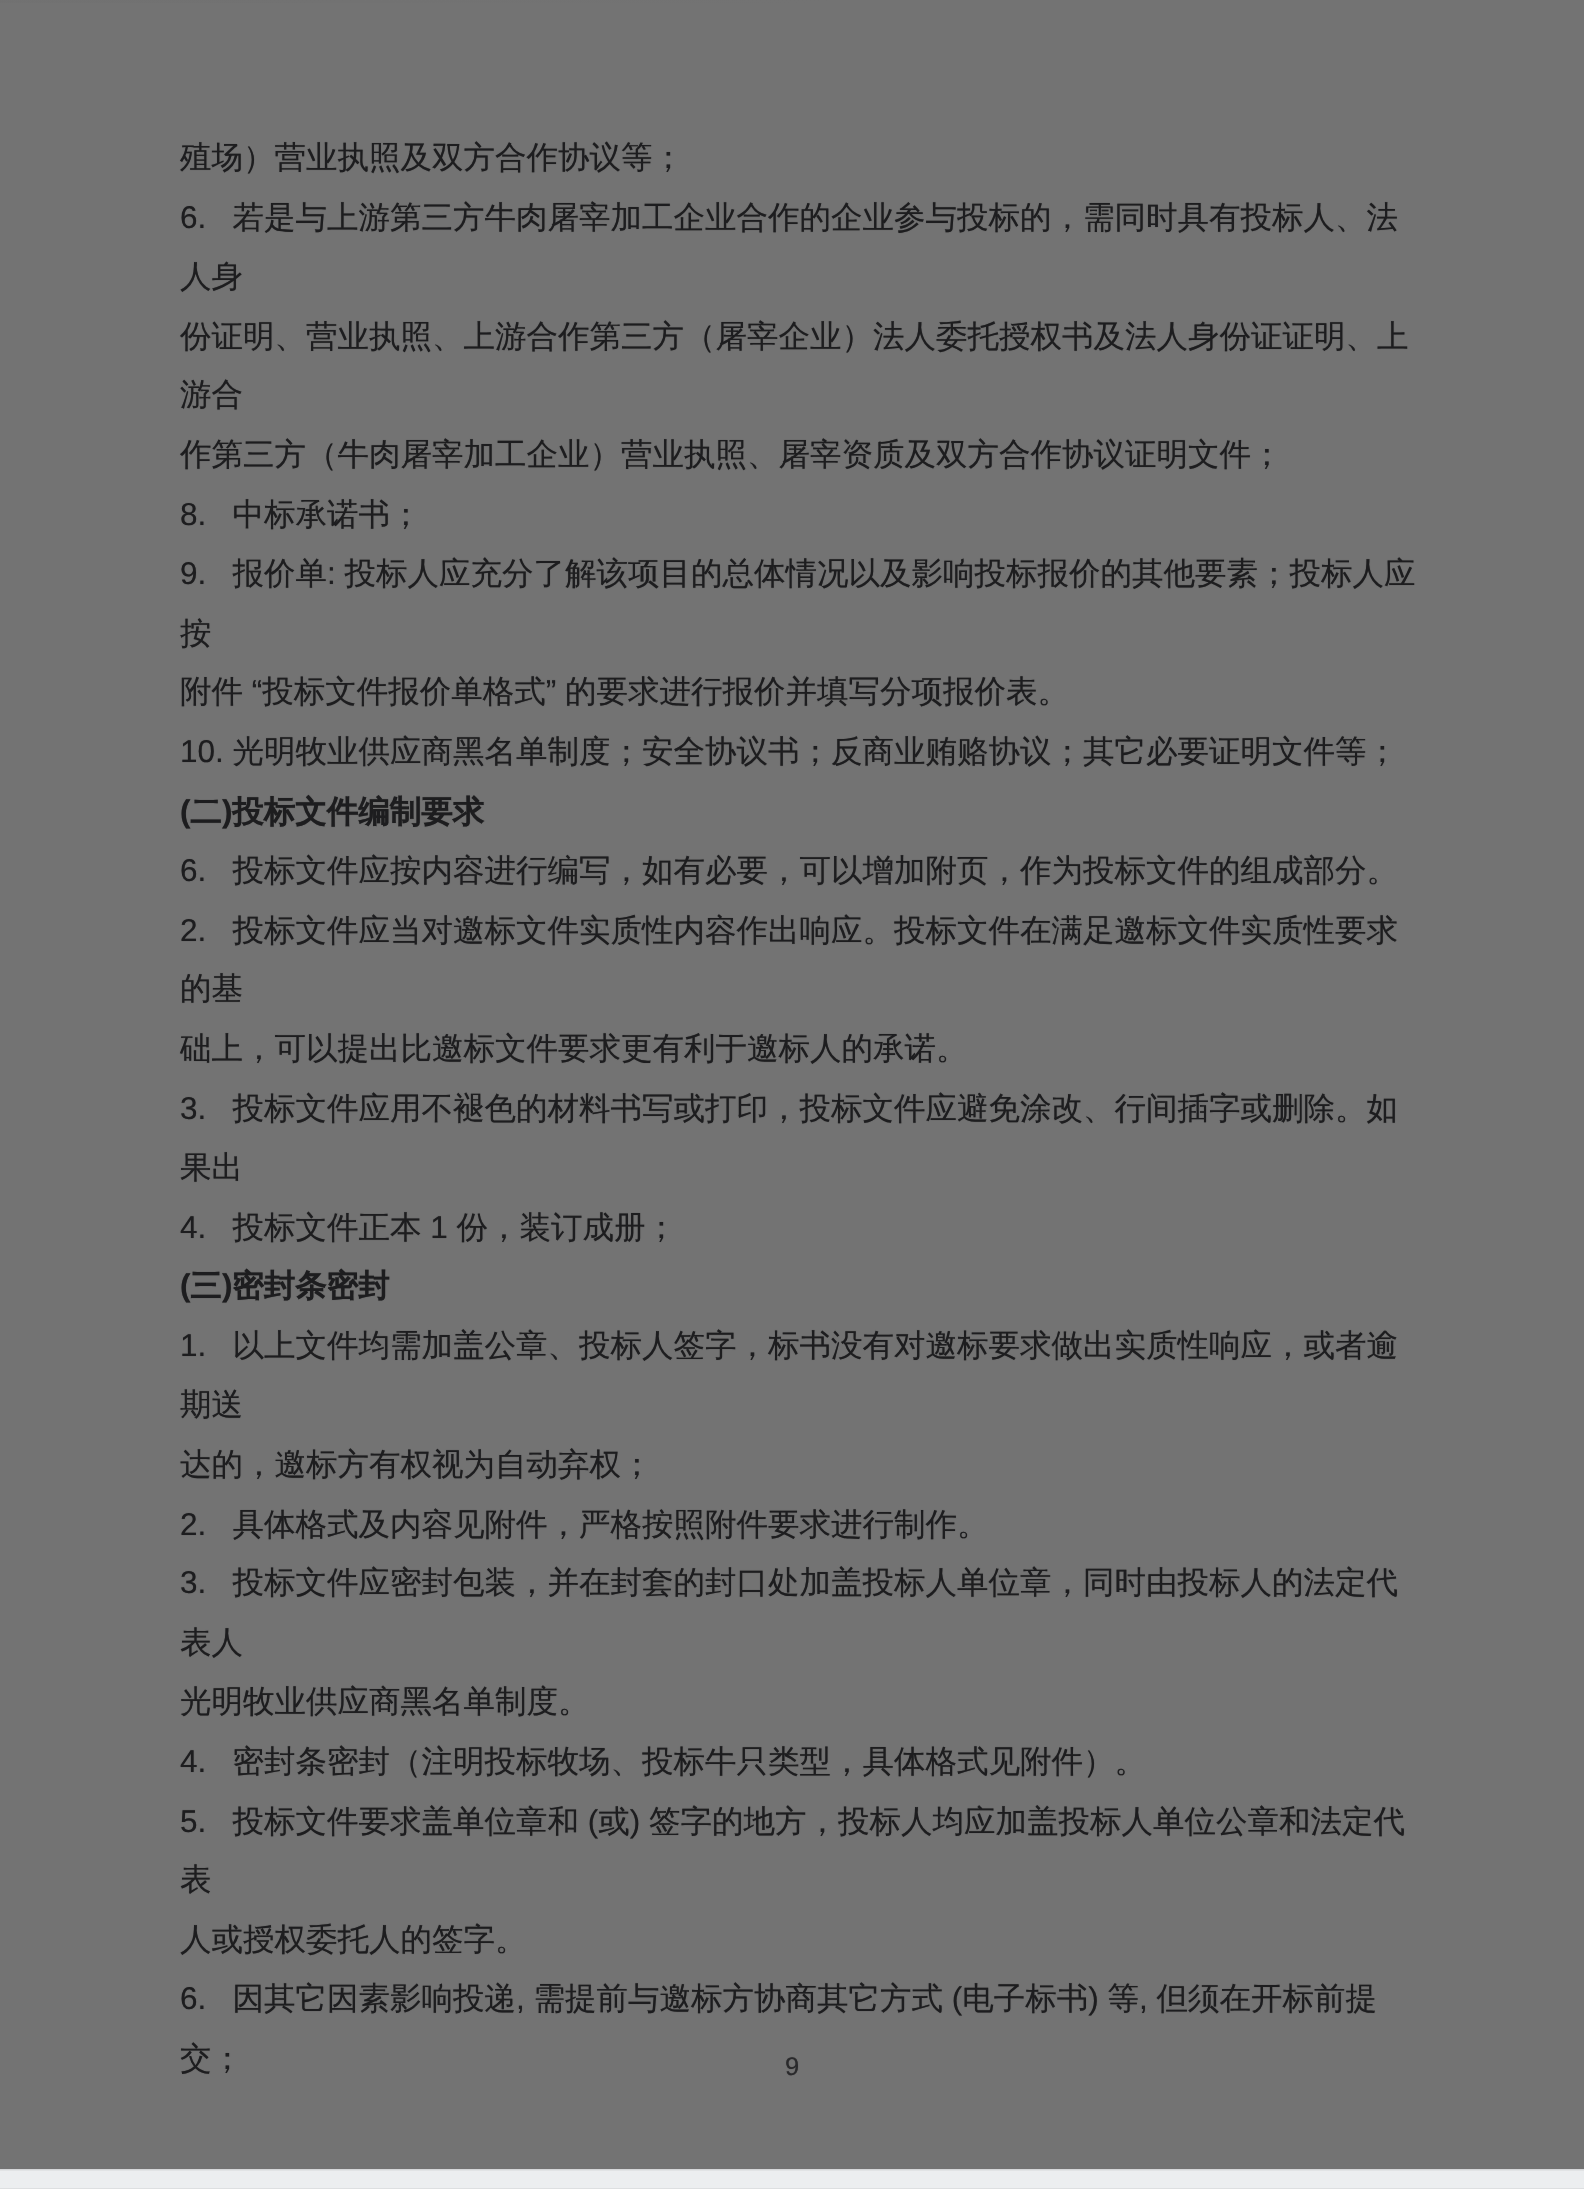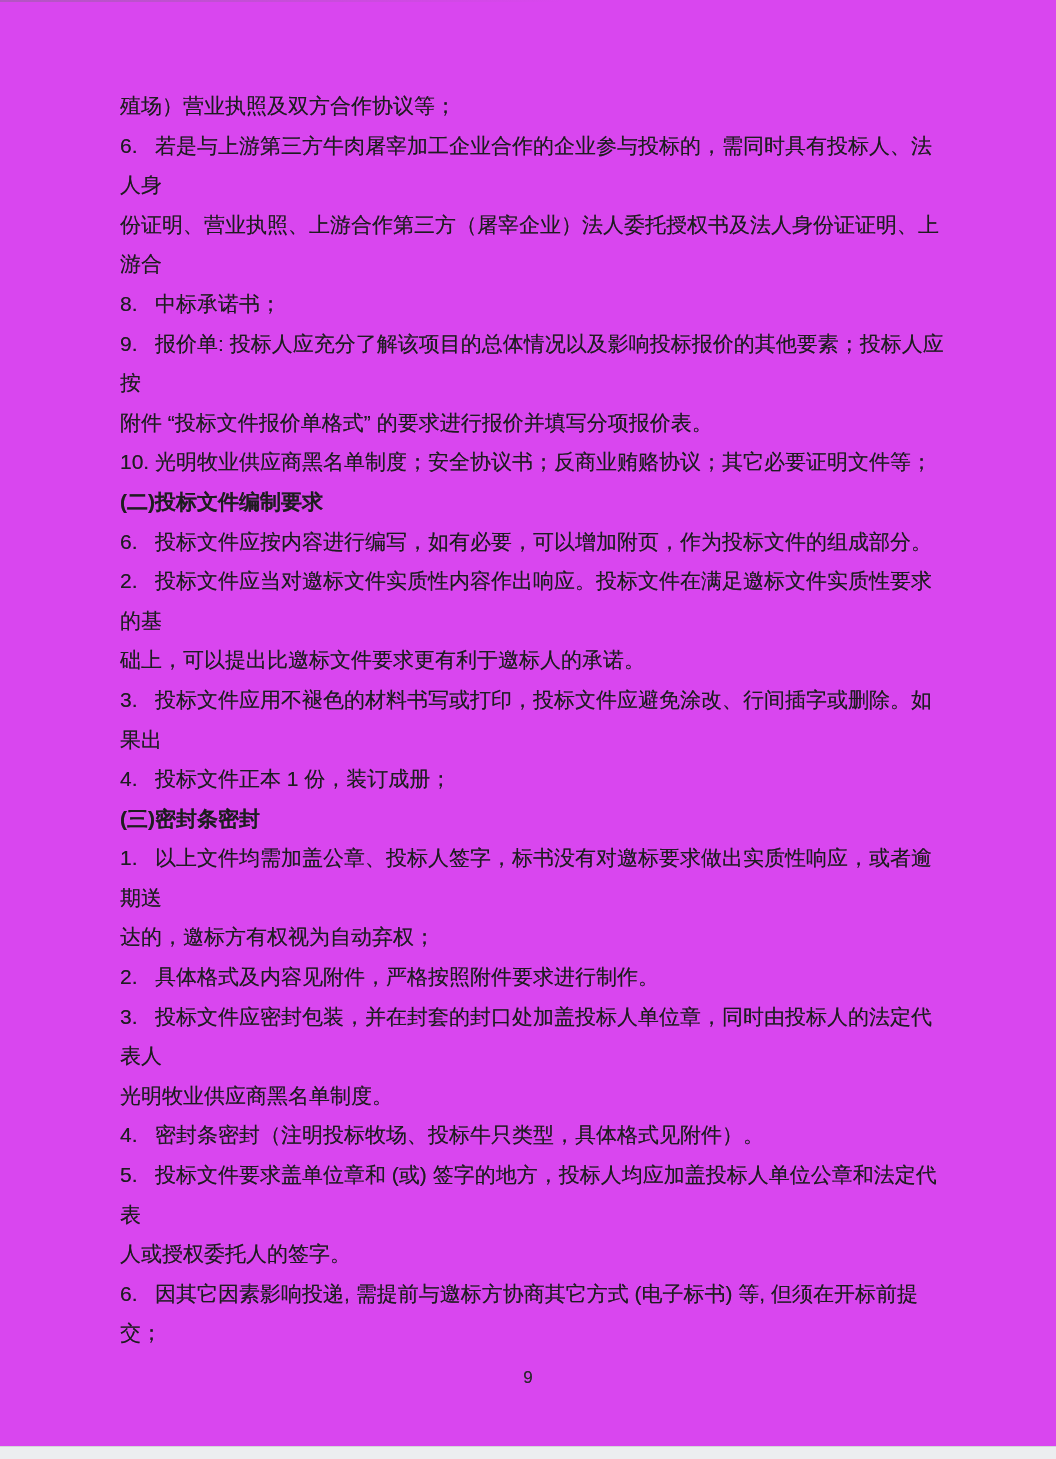--- a/index.html
+++ b/index.html
@@ -8,21 +8,21 @@
     width: 1056px;
     height: 1459px;
     overflow: hidden;
     background: #eef0f1;
   }
   .page {
     position: absolute;
     top: 0; left: 0;
     width: 1056px;
     height: 1447px;
-    background: #d946ef;
+    background: #737373;
     font-family: "Liberation Sans", "DejaVu Sans", sans-serif;
   }
   .top-edge {
     position: absolute;
     top: 0; left: 0;
     width: 58%;
     height: 2px;
     background: linear-gradient(to right, rgba(110,110,110,0.35), rgba(110,110,110,0) 92%);
   }
   .content {
@@ -62,20 +62,21 @@
 </style>
 </head>
 <body>
 
 <div class="page">
   <div class="top-edge"></div>
   <div class="content" id="doc-lines">
       <div class="line">殖场）营业执照及双方合作协议等；</div>
       <div class="line">6.   若是与上游第三方牛肉屠宰加工企业合作的企业参与投标的，需同时具有投标人、法人身</div>
       <div class="line">份证明、营业执照、上游合作第三方（屠宰企业）法人委托授权书及法人身份证证明、上游合</div>
+      <div class="line">作第三方（牛肉屠宰加工企业）营业执照、屠宰资质及双方合作协议证明文件；</div>
       <div class="line">8.   中标承诺书；</div>
       <div class="line">9.   报价单: 投标人应充分了解该项目的总体情况以及影响投标报价的其他要素；投标人应按</div>
       <div class="line">附件 “投标文件报价单格式” 的要求进行报价并填写分项报价表。</div>
       <div class="line">10. 光明牧业供应商黑名单制度；安全协议书；反商业贿赂协议；其它必要证明文件等；</div>
       <div class="line bold">(二)投标文件编制要求</div>
       <div class="line">6.   投标文件应按内容进行编写，如有必要，可以增加附页，作为投标文件的组成部分。</div>
       <div class="line">2.   投标文件应当对邀标文件实质性内容作出响应。投标文件在满足邀标文件实质性要求的基</div>
       <div class="line">础上，可以提出比邀标文件要求更有利于邀标人的承诺。</div>
       <div class="line">3.   投标文件应用不褪色的材料书写或打印，投标文件应避免涂改、行间插字或删除。如果出</div>
       <div class="line">4.   投标文件正本 1 份，装订成册；</div>

